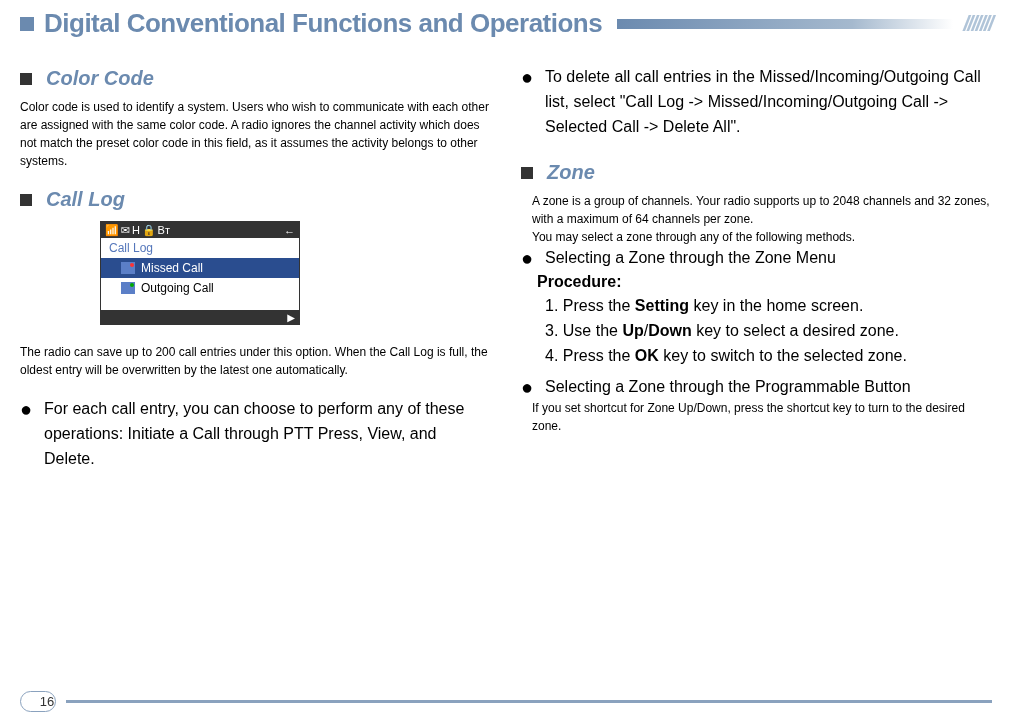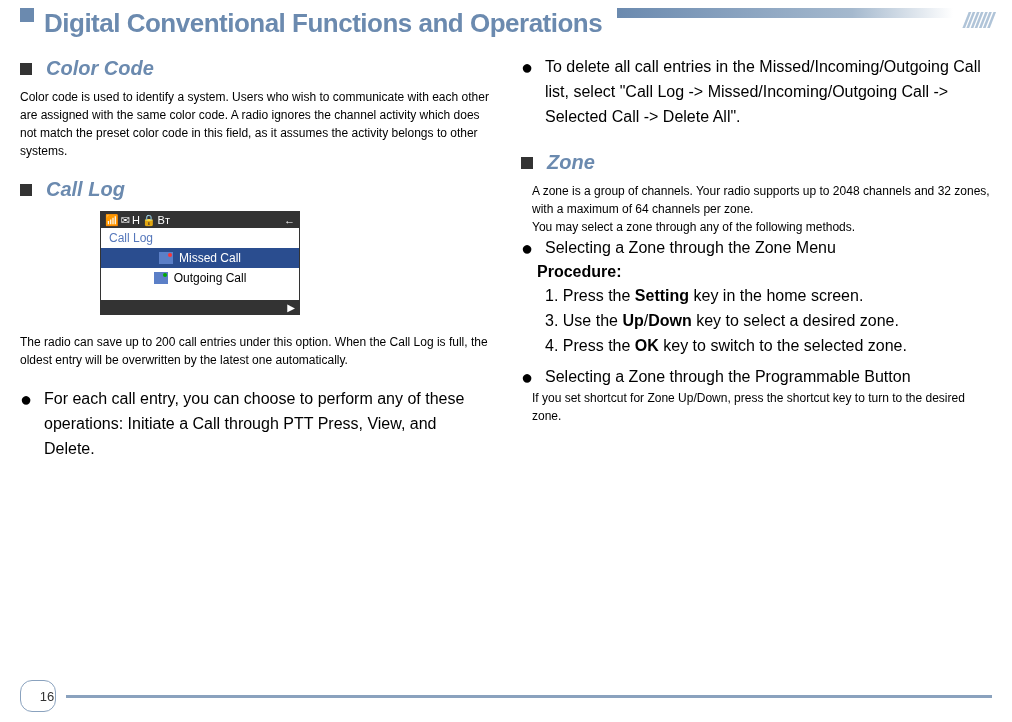--- a/index.html
+++ b/index.html
@@ -6,22 +6,22 @@
     body {
       width: 1012px;
       height: 722px;
       font-family: Arial, sans-serif;
       padding: 8px 20px 10px 20px;
       position: relative;
       background: #fff;
     }
     .header {
       display: flex;
-      align-items: flex-start;
-      margin-bottom: 16px;
+      align-items: center;
+      margin-bottom: 26px;
     }
     .header-square {
       width: 14px;
       height: 14px;
       background: #6b8aaf;
       margin-right: 10px;
       flex-shrink: 0;
     }
     .header-title {
       color: #6b8aaf;
@@ -133,26 +133,25 @@
       gap: 2px;
       align-items: center;
     }
     .radio-title {
       color: #5577bb;
       padding: 3px 8px;
       font-size: 12px;
       background: #fff;
     }
     .radio-item {
-      padding: 3px 10px;
+      padding: 3px 20px;
       display: flex;
       align-items: center;
       gap: 6px;
       font-size: 12px;
-      justify-content: center;
     }
     .radio-item.sel {
       background: #2a4d8f;
       color: #fff;
     }
     .radio-icon {
       width: 14px;
       height: 12px;
       background: #5b7fc7;
       display: inline-block;
@@ -179,21 +178,21 @@
     .footer {
       position: absolute;
       bottom: 10px;
       left: 20px;
       right: 20px;
       display: flex;
       align-items: center;
     }
     .page-badge {
       width: 36px;
-      height: 32px;
+      height: 21px;
       border: 1px solid #8aa2be;
       border-radius: 12px;
       display: flex;
       align-items: center;
       justify-content: center;
       font-size: 13px;
       color: #333;
       margin-right: 10px;
       background: #fff;
       padding-left: 18px;

